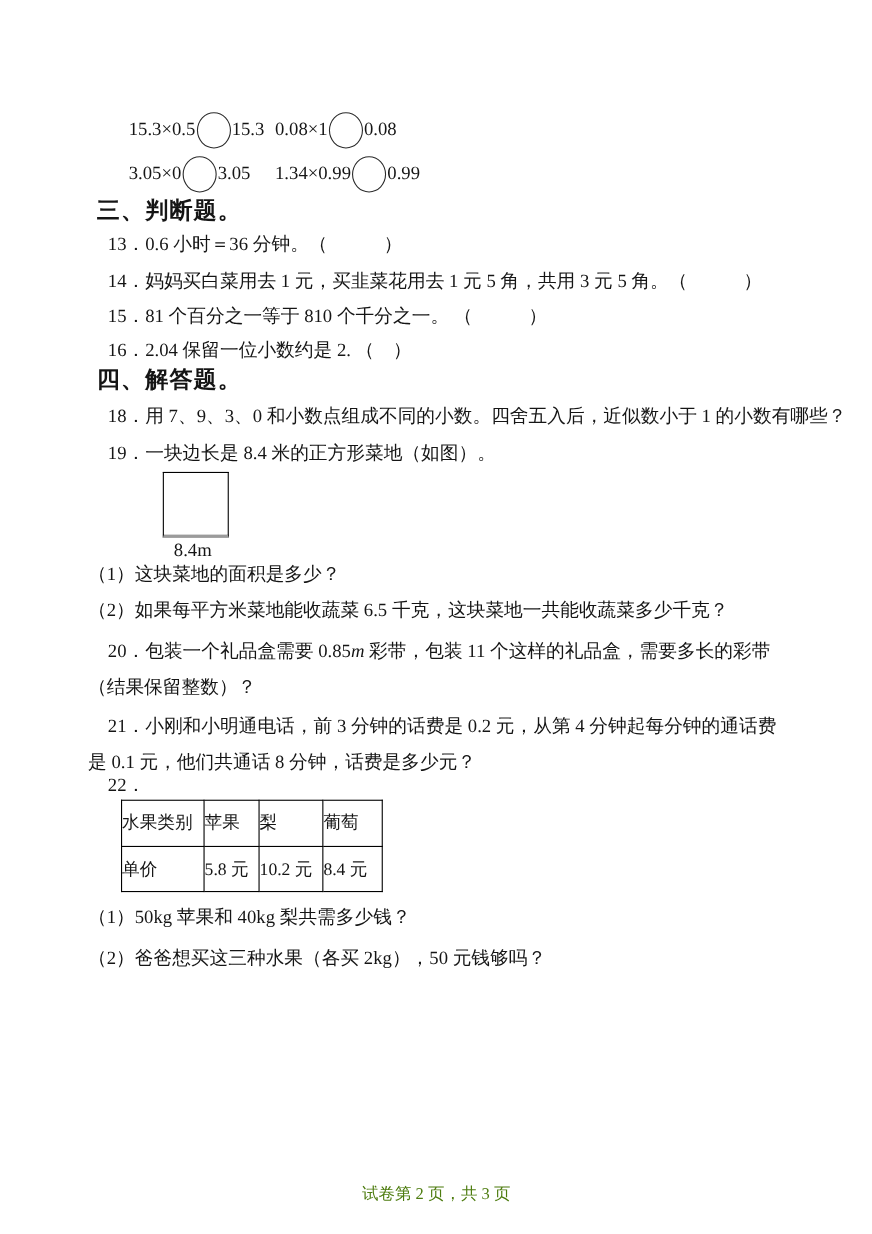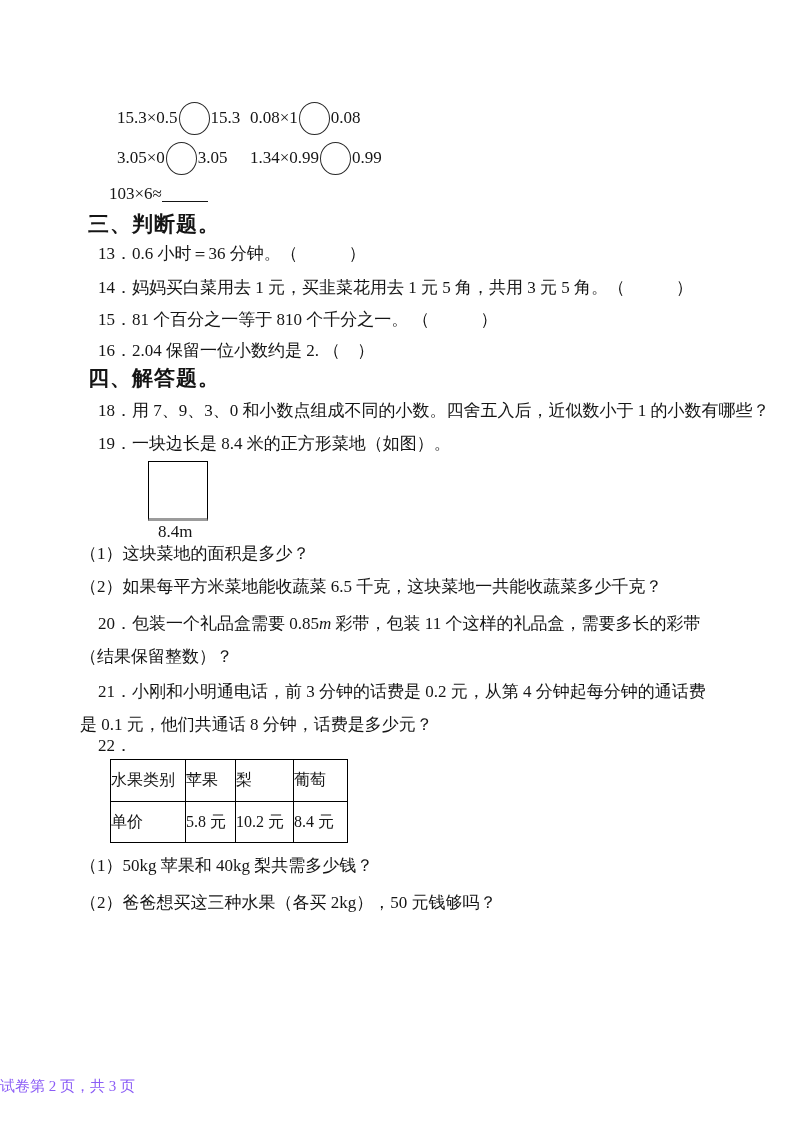--- a/index.html
+++ b/index.html
@@ -62,21 +62,21 @@
   
   table.price{border-collapse:collapse;margin-left:30px;font-size:16px;text-align:left;table-layout:fixed;}
   table.price td{border:1px solid #000;padding:0;}
   .c0{width:74px;}.c1{width:49px;}.c2{width:57px;}.c3{width:53px;}
   .r0 td{height:41px;}
   .r1 td{height:40px;}
   .tsub1{margin-top:7px;}
   .tsub2{margin-top:5px;}
   .footer{
     position:absolute;left:0;top:1078px;width:793px;
-    text-align:left;font-size:15px;line-height:16px;color:#8b5cf6;
+    text-align:center;font-size:15px;line-height:16px;color:#4d7c0f;
   }
   i{font-family:"Liberation Serif","DejaVu Serif",serif;}
 </style>
 </head>
 <body>
 
 <div class="page">
 
   <div class="cmp-row">
     <span class="cmp-col1">
@@ -96,21 +96,20 @@
         <span class="circle"></span>
         <span>3.05</span>
     </span>
     <span class="cmp-col2">
       <span>1.34×0.99</span>
         <span class="circle"></span>
         <span>0.99</span>
     </span>
   </div>
 
-  <p class="blankline"><span>103×6≈</span><span class="blank"></span></p>
 
   <p class="sec-title">三、判断题。</p>
   <p class="tf">13．0.6 小时＝36 分钟。（　　　）</p>
   <p class="tf mt2">14．妈妈买白菜用去 1 元，买韭菜花用去 1 元 5 角，共用 3 元 5 角。（　　　）</p>
   <p class="tf">15．81 个百分之一等于 810 个千分之一。 （　　　）</p>
   <p class="tf mtm1">16．2.04 保留一位小数约是 2. （　）</p>
 
   <p class="sec-title sec4-title">四、解答题。</p>
   <p class="q18">18．用 7、9、3、0 和小数点组成不同的小数。四舍五入后，近似数小于 1 的小数有哪些？</p>
   <p class="q19">19．一块边长是 8.4 米的正方形菜地（如图）。</p>

